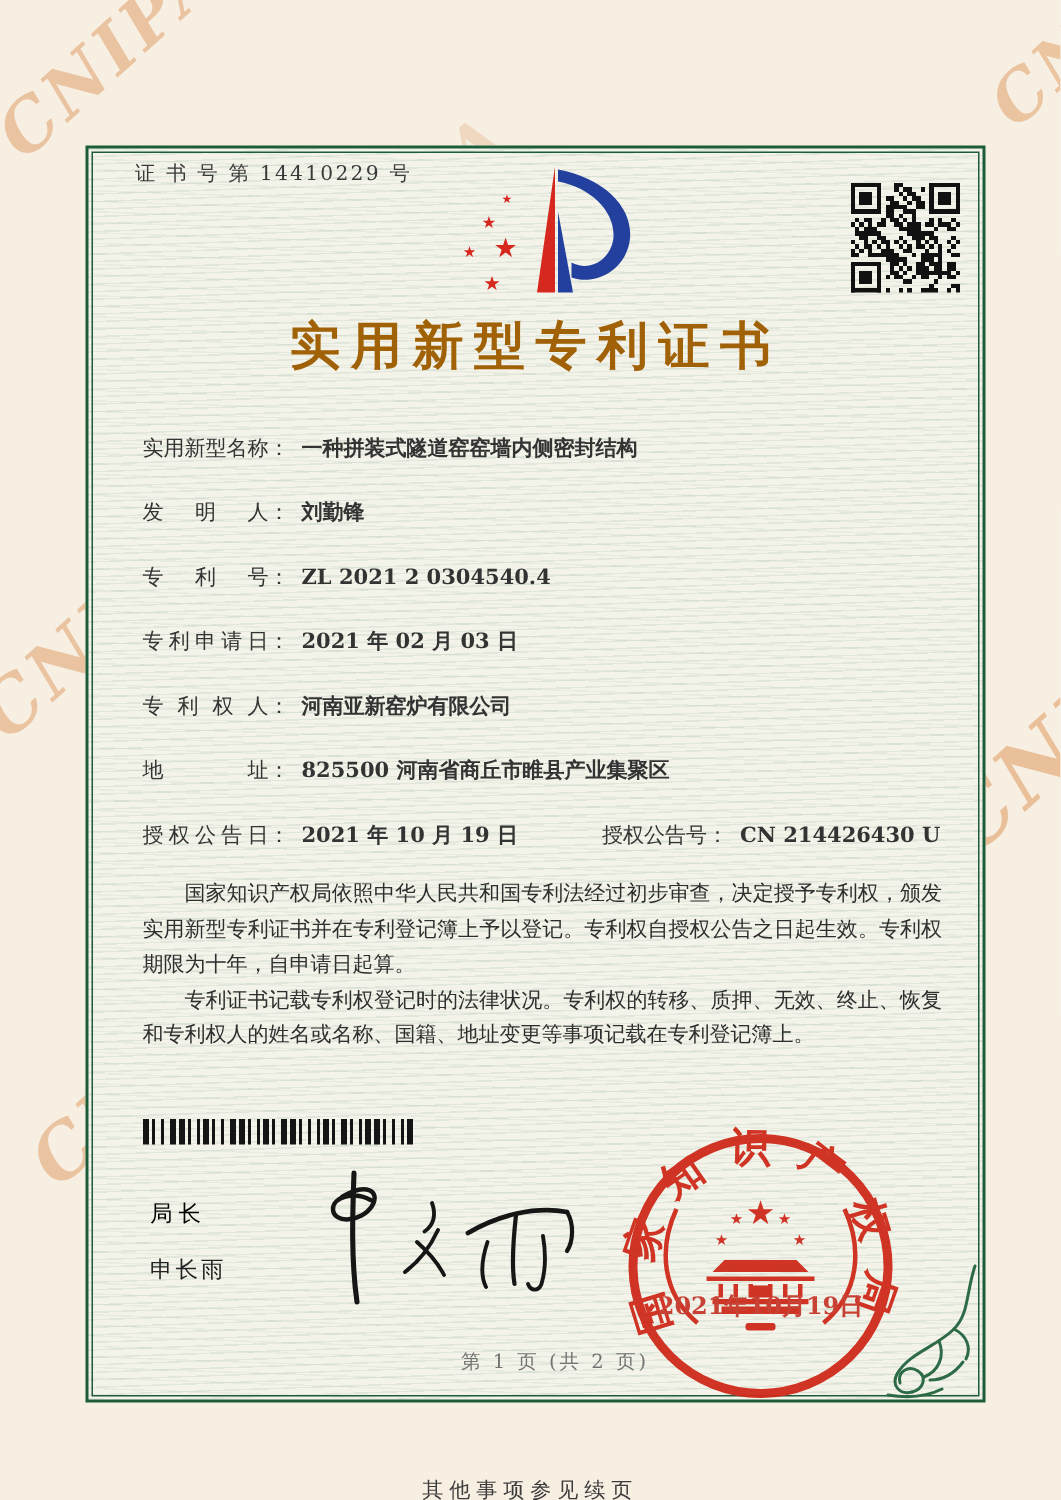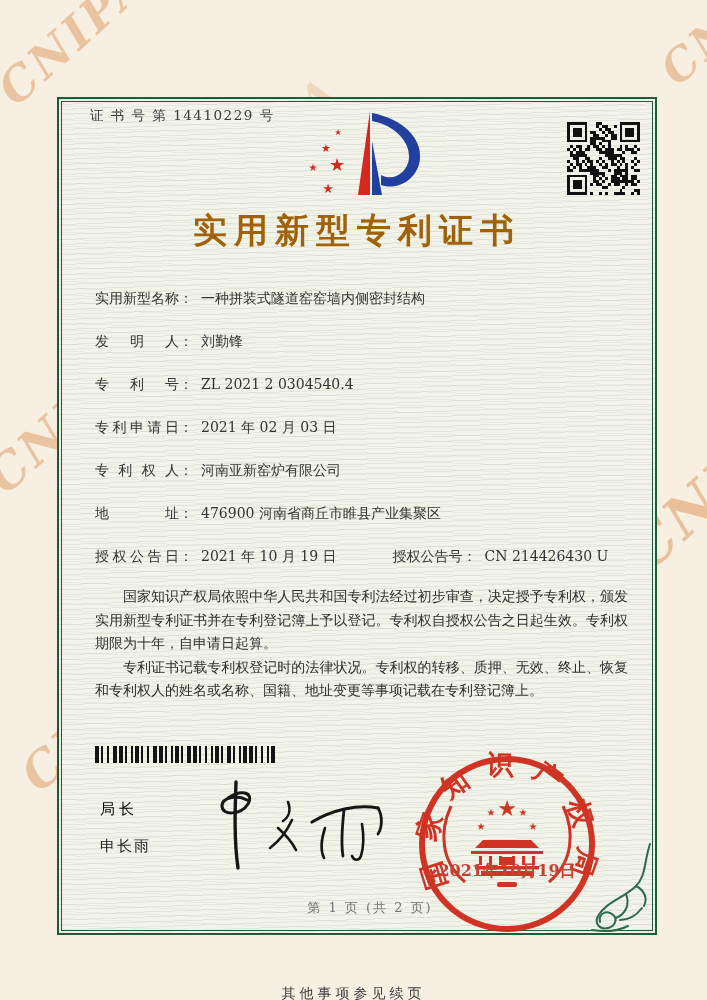--- a/index.html
+++ b/index.html
@@ -55,21 +55,21 @@
     letter-spacing:7px;color:#a16207;
   }
   .fields{position:absolute;left:95px;top:290px;width:535px;font-size:14px;color:#333;}
   .field-row{height:21px;margin-bottom:22px;white-space:nowrap;}
   .flabel{
     display:inline-block;width:84px;
     text-align:justify;text-align-last:justify;
     vertical-align:baseline;
   }
   .fcolon{display:inline-block;}
-  .fvalue{margin-left:8px;}
+  .fvalue{margin-left:8px;font-weight:bold;}
   .flabel2{margin-left:56px;}
   .body-text{
     position:absolute;left:95px;top:585px;width:533px;
     font-size:14px;line-height:23.5px;text-align:justify;color:#2e2e2e;
   }
   .body-text p{margin:0;text-indent:2em;}
   .barcode{position:absolute;left:95px;top:746px;width:184px;height:17px;}
   .sig-title{position:absolute;left:100px;top:800px;font-size:15px;letter-spacing:4px;color:#000000;}
   .sig-name{position:absolute;left:100px;top:837px;font-size:15px;letter-spacing:2px;color:#222;}
   .signature{position:absolute;left:192px;top:776px;width:200px;height:102px;}
@@ -350,21 +350,21 @@
     <div class="field-row">
       <span class="flabel">专利号</span><span class="fcolon">：</span><span class="fvalue">ZL 2021 2 0304540.4</span>
     </div>
     <div class="field-row">
       <span class="flabel">专利申请日</span><span class="fcolon">：</span><span class="fvalue">2021 年 02 月 03 日</span>
     </div>
     <div class="field-row">
       <span class="flabel">专利权人</span><span class="fcolon">：</span><span class="fvalue">河南亚新窑炉有限公司</span>
     </div>
     <div class="field-row">
-      <span class="flabel">地址</span><span class="fcolon">：</span><span class="fvalue">476900 河南省商丘市睢县产业集聚区</span>
+      <span class="flabel">地址</span><span class="fcolon">：</span><span class="fvalue">825500 河南省商丘市睢县产业集聚区</span>
     </div>
     <div class="field-row">
       <span class="flabel">授权公告日</span><span class="fcolon">：</span><span class="fvalue">2021 年 10 月 19 日</span><span class="flabel2">授权公告号</span><span class="fcolon">：</span><span class="fvalue">CN 214426430 U</span>
     </div>
   </div>
 
   <div class="body-text">
     <p>国家知识产权局依照中华人民共和国专利法经过初步审查，决定授予专利权，颁发实用新型专利证书并在专利登记簿上予以登记。专利权自授权公告之日起生效。专利权期限为十年，自申请日起算。</p>
     <p>专利证书记载专利权登记时的法律状况。专利权的转移、质押、无效、终止、恢复和专利权人的姓名或名称、国籍、地址变更等事项记载在专利登记簿上。</p>
   </div>

